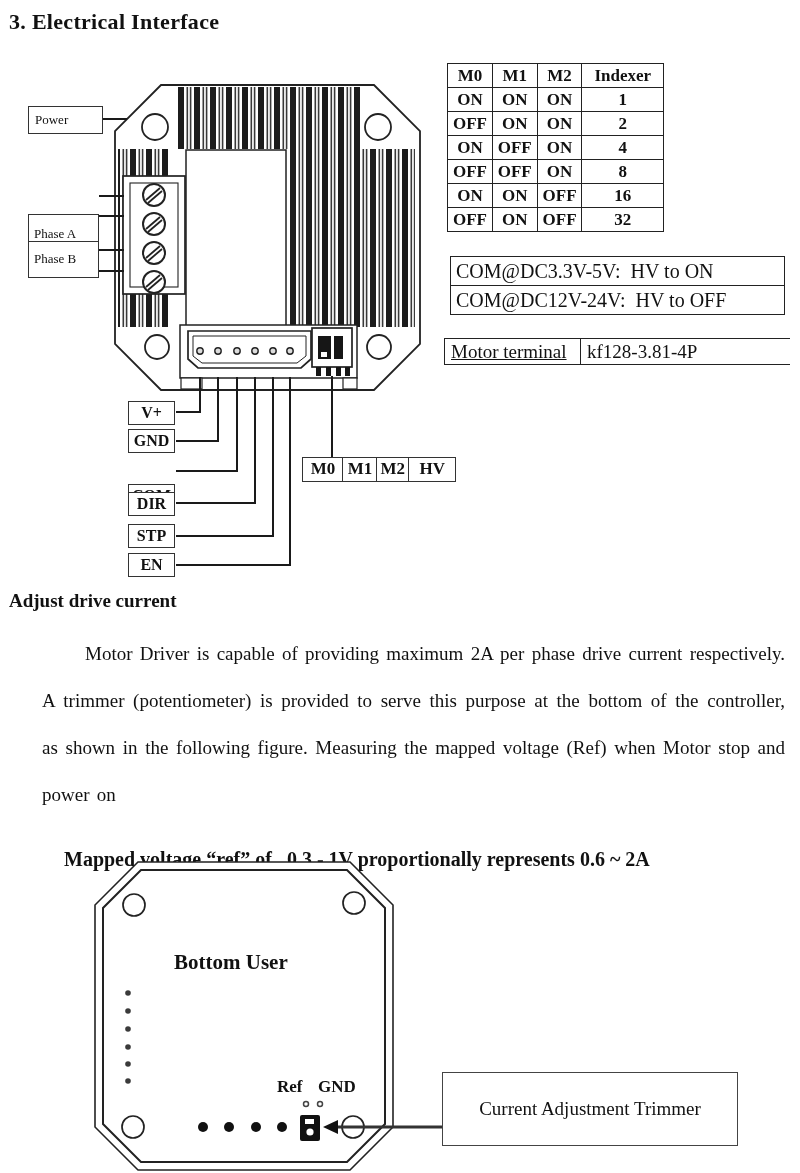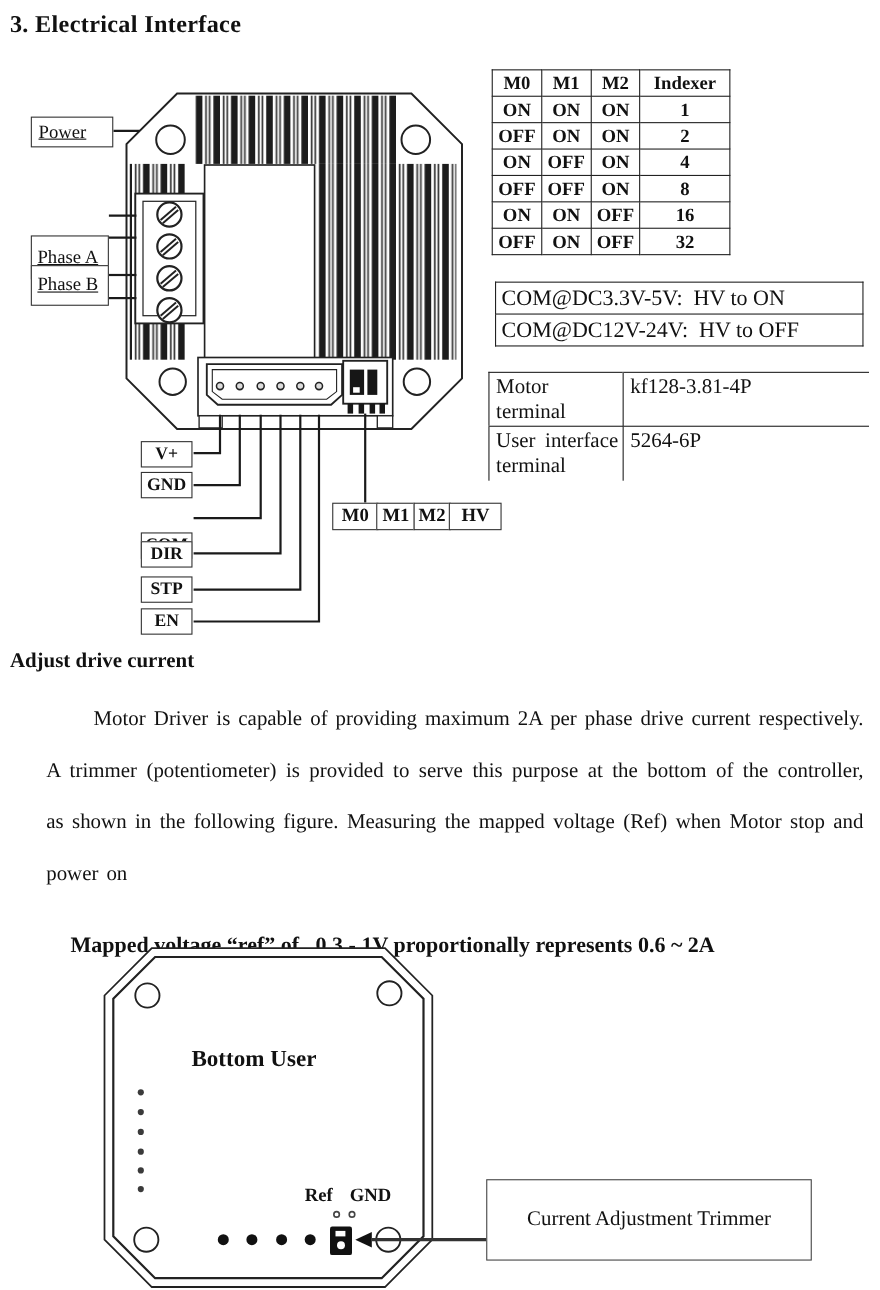--- a/index.html
+++ b/index.html
@@ -4,33 +4,33 @@
 <style>
   * { margin:0; padding:0; box-sizing:border-box; }
   html,body { width:800px; height:1173px; background:#ffffff; overflow:hidden; }
   body { position:relative; font-family:"Liberation Serif", serif; color:#111; }
   .abs { position:absolute; }
   .box { border:1.6px solid #333; background:#fff; }
   .title { font-size:22px; font-weight:bold; letter-spacing:.3px; }
   .h2 { font-size:19px; font-weight:bold; }
   .para { font-size:19px; line-height:47px; text-align:justify; text-indent:43px; word-spacing:2.5px; }
   .note { font-size:20px; font-weight:bold; white-space:pre; }
-  .lbl { font-size:17px; padding-left:6px;text-decoration:underline; }
+  .lbl { font-size:13px; padding-left:6px; }
   .pinbox { width:47px; height:24px; line-height:21px; text-align:center; font-weight:bold; font-size:16px; }
   .moderow { display:flex; }
   .moderow > div { border:1.6px solid #333; background:#fff; height:25px; line-height:22px;
                    text-align:center; font-weight:bold; font-size:17px; margin-left:-1.6px; }
   .moderow > div:first-child { margin-left:0; }
   table { border-collapse:collapse; background:#fff; }
   .idx-table td, .idx-table th { border:1.6px solid #222; text-align:center; font-weight:bold;
                                  font-size:17px; height:24px; padding:0; }
   .com-table td { border:1.6px solid #222; font-size:20px; height:29px; padding:0 0 0 5px; white-space:pre; }
   .term-table { border-top:1.6px solid #222; border-left:1.6px solid #222; }
   .term-table td { font-size:19px; padding:1px 4px 1px 6px; vertical-align:top; line-height:23px; }
-  .term-table td.c1 { border-right:1.6px solid #222; width:122px; text-align:justify; }
+  .term-table td.c1 { border-right:1.6px solid #222; width:136px; text-align:justify;text-decoration:underline; }
   .term-table tr.r1 td { border-bottom:1.6px solid #222; height:26px; }
   .term-table tr.r2 td { height:49px; }
   .bottom-title { font-size:21px; font-weight:bold; }
   .refgnd { font-size:17px; font-weight:bold; }
   .callout { border:1.6px solid #444; background:#fff; width:296px; height:74px;
              font-size:19px; text-align:center; line-height:71px; }
   svg { position:absolute; }
 </style>
 </head>
 <body>
@@ -214,24 +214,20 @@
   </tr>
 </tbody>
   </table>
 
 <table class="abs term-table" style="left:444px; top:338px; width:346px;">
   <tbody>
       <tr class="r1">
     <td class="c1">Motor terminal</td>
     <td>kf128-3.81-4P</td>
   </tr>
-  <tr class="r2">
-    <td class="c1">User interface terminal</td>
-    <td>5264-6P</td>
-  </tr>
 </tbody>
   </table>
 
 <div class="abs h2" style="left:9px; top:590px;">Adjust drive current</div>
 
 <div class="abs para" style="left:29px; top:630px; width:743px;margin-left:13px;">Motor Driver is capable of providing maximum 2A per phase drive current respectively. A trimmer (potentiometer) is provided to serve this purpose at the bottom of the controller, as shown in the following figure. Measuring the mapped voltage (Ref) when Motor stop and power on</div>
 
 <div class="abs note" style="left:64px; top:827px;margin-top:21px;">Mapped voltage “ref” of   0.3 - 1V proportionally represents 0.6 ~ 2A</div>
 
 <svg class="abs" style="left:60px; top:856px;" width="740" height="317" viewBox="60 856 740 317">

